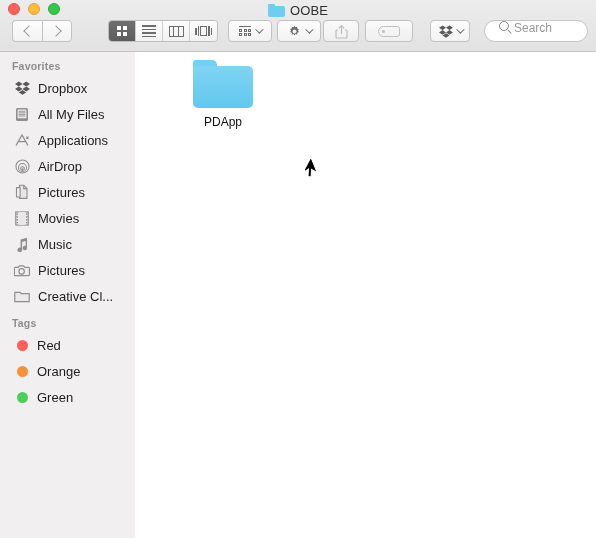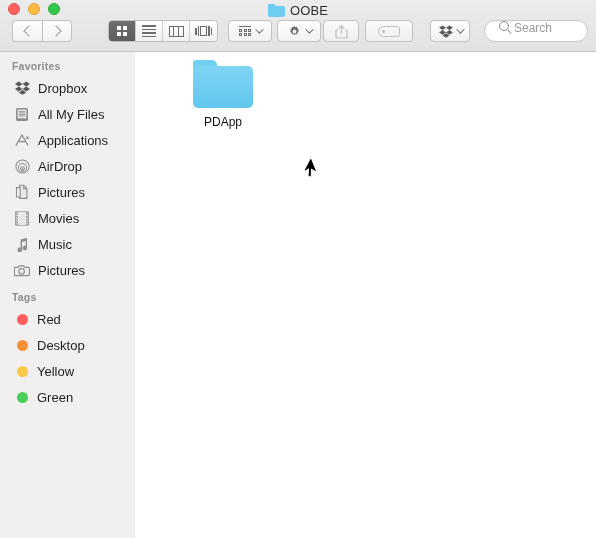--- a/index.html
+++ b/index.html
@@ -523,34 +523,38 @@
       <span class="side-ico">
         <svg width="16" height="13" viewBox="0 0 16 13">
           <path fill="none" stroke="#8f8d8d" stroke-width="1.2" d="M1.2 3.4h3l1.2-1.6h4.2l1.2 1.6h3.8a0.8 0.8 0 0 1 0.8 0.8v6.6a0.8 0.8 0 0 1-0.8 0.8H1.2a0.8 0.8 0 0 1-0.8-0.8V4.2a0.8 0.8 0 0 1 0.8-0.8z"></path>
           <circle cx="7.6" cy="7.4" r="2.7" fill="none" stroke="#8f8d8d" stroke-width="1.2"></circle>
         </svg>
       </span>
       <span class="side-label">Pictures</span>
     </div>
 
 
+    <div class="side-item">
+      <span class="side-ico">
+        <svg width="16" height="13" viewBox="0 0 16 13">
+          <path fill="#eceaea" stroke="#8f8d8d" stroke-width="1.2" d="M0.8 2.3h5.4l1.1 1.4h7.9v7.9H0.8z"></path>
+        </svg>
+      </span>
+      <span class="side-label">Creative Cl...</span>
+    </div>
 
     <div class="section-head">Tags</div>
 
     <div class="side-item tag-item">
       <span class="tag-dot" style="background:#fc5f5b"></span>
       <span class="side-label">Red</span>
     </div>
     <div class="side-item tag-item">
       <span class="tag-dot" style="background:#f6913a"></span>
-      <span class="side-label">Desktop</span>
-    </div>
-    <div class="side-item tag-item">
-      <span class="tag-dot" style="background:#fbc94a"></span>
-      <span class="side-label">Yellow</span>
+      <span class="side-label">Orange</span>
     </div>
     <div class="side-item tag-item">
       <span class="tag-dot" style="background:#4cce5a"></span>
       <span class="side-label">Green</span>
     </div>
   </div>
 
   <div class="content">
     <div class="file-item">
       <span class="folder-icon">

